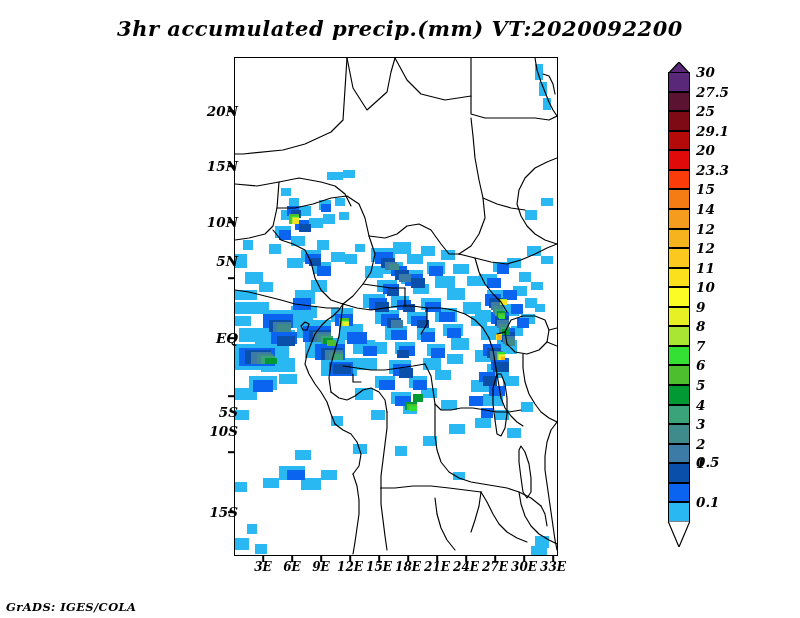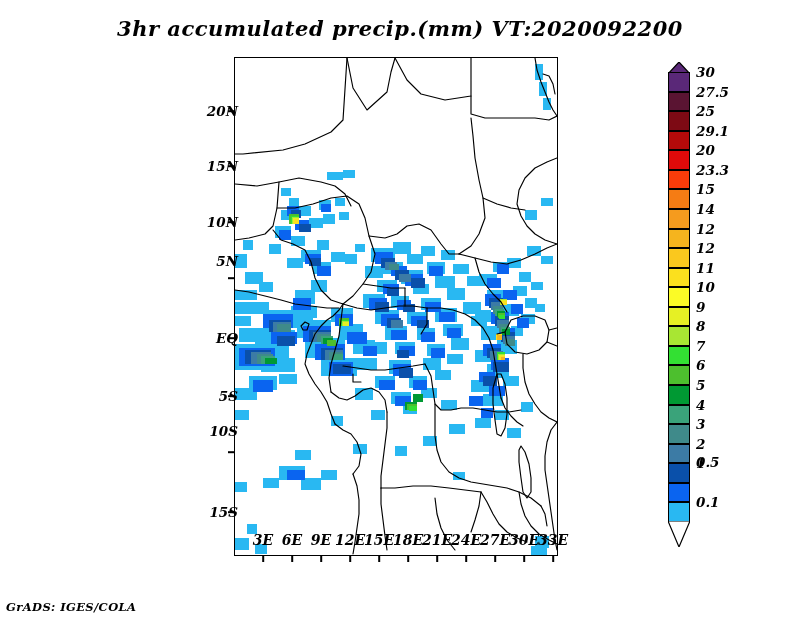--- a/index.html
+++ b/index.html
@@ -6,21 +6,21 @@
   body{width:800px;height:618px;position:relative;overflow:hidden;
        font-family:"DejaVu Serif",serif;color:#000;}
   #title{position:absolute;left:0;top:16px;width:800px;text-align:center;
          font-size:21px;font-style:italic;font-weight:bold;letter-spacing:.5px;}
   #plot{position:absolute;left:234px;top:57px;width:324px;height:499px;
         border:1.6px solid #000;box-sizing:border-box;background:#fff;overflow:hidden;}
   #plot svg{position:absolute;left:0;top:0;}
   .ytick{position:absolute;right:562px;text-align:right;font-size:13.5px;
          font-style:italic;font-weight:bold;transform:translateY(-50%);white-space:nowrap;}
   .ytickmark{position:absolute;width:6px;height:1.6px;background:#000;left:228px;transform:translateY(-50%);}
-  .xtick{position:absolute;top:532px;font-size:14px;font-style:italic;font-weight:bold;
+  .xtick{position:absolute;top:560px;font-size:12px;font-style:italic;font-weight:bold;
          transform:translateX(-50%);white-space:nowrap;}
   .xtickmark{position:absolute;top:556px;width:1.6px;height:6px;background:#000;transform:translateX(-50%);}
   #cbar{position:absolute;left:668px;top:72px;width:22px;height:450px;}
   .cseg{position:absolute;left:0;width:22px;border:1.3px solid #000;box-sizing:border-box;}
   .clab{position:absolute;left:696px;font-size:13.5px;font-style:italic;font-weight:bold;
         transform:translateY(-50%);white-space:nowrap;}
   #cb-top{position:absolute;left:668px;top:62px;width:22px;height:12px;}
   #cb-bot{position:absolute;left:668px;top:521px;width:22px;height:26px;}
   #footer{position:absolute;left:6px;top:600px;font-size:11.5px;font-style:italic;
           font-weight:bold;letter-spacing:.4px;}
@@ -453,21 +453,21 @@
 <div class="ytickmark" style="top:338px"></div>
 <div class="ytickmark" style="top:396px"></div>
 <div class="ytickmark" style="top:452px"></div>
 <div class="ytickmark" style="top:512px"></div>
 
 <div class="ytick" style="top:111px">20N</div>
 <div class="ytick" style="top:166px">15N</div>
 <div class="ytick" style="top:222px">10N</div>
 <div class="ytick" style="top:261px">5N</div>
 <div class="ytick" style="top:338px">EQ</div>
-<div class="ytick" style="top:396px">5S</div>
+<div class="ytick" style="top:412px">5S</div>
 <div class="ytick" style="top:431px">10S</div>
 <div class="ytick" style="top:512px">15S</div>
 
 <div class="xtickmark" style="left:263px"></div>
 <div class="xtickmark" style="left:292px"></div>
 <div class="xtickmark" style="left:321px"></div>
 <div class="xtickmark" style="left:350px"></div>
 <div class="xtickmark" style="left:379px"></div>
 <div class="xtickmark" style="left:408px"></div>
 <div class="xtickmark" style="left:437px"></div>

